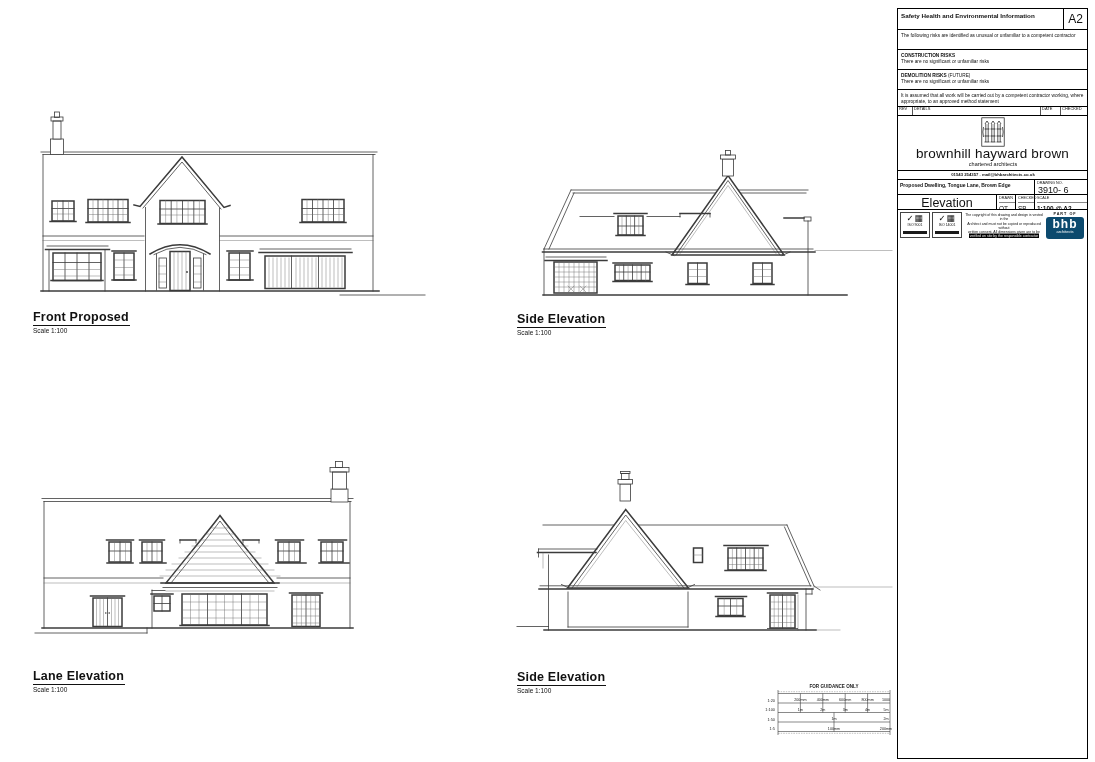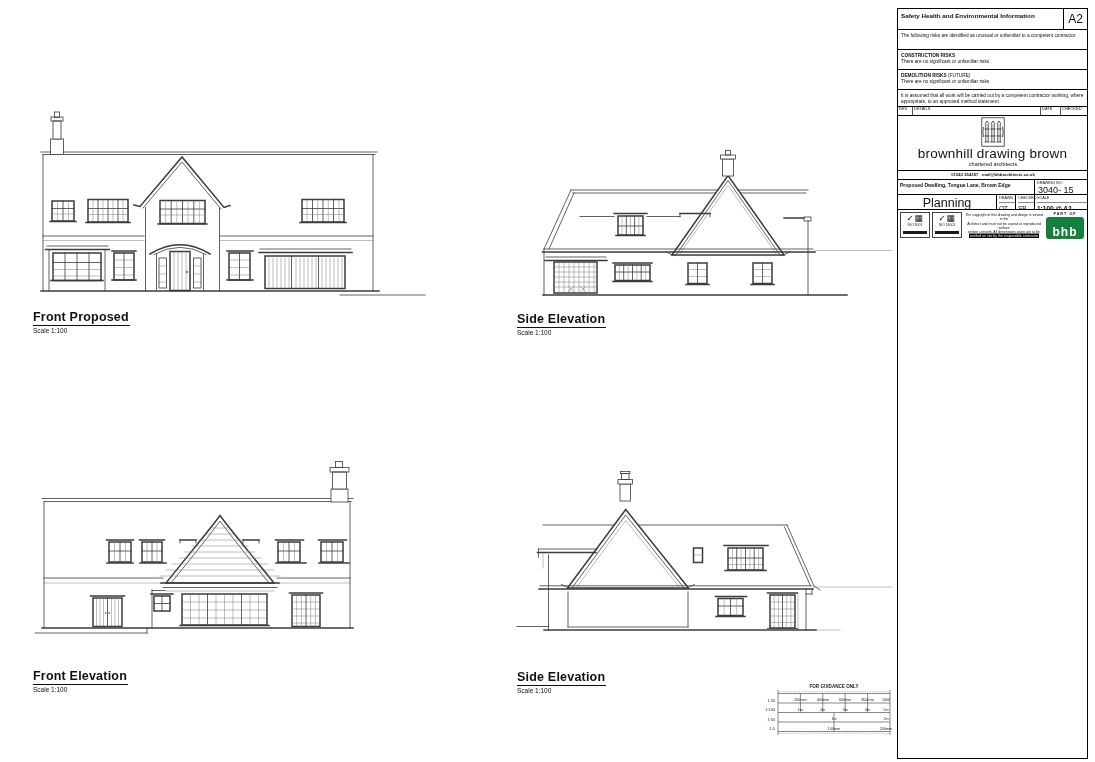--- a/index.html
+++ b/index.html
@@ -74,21 +74,21 @@
   .iso{width:30px;border:1px solid #444;text-align:center;overflow:hidden;flex:none;}
   .iso-glyphs{font-size:8.5px;line-height:10px;letter-spacing:1px;}
   .iso-cap .s50c{font-size:7px;line-height:1;}
   .iso-bar{height:3px;background:#1a1a1a;margin:1px 2px 0;}
   .copy{flex:1;text-align:center;overflow:hidden;padding-top:1px;}
   .copy .s50c{font-size:7px;line-height:1.18;}
   .copy-inv{background:#000;color:#fff;display:inline-block;padding:0 2px;}
   .bhb-wrap{width:40px;flex:none;text-align:center;}
   .partof{overflow:hidden;height:5px;}
   .partof .s50c{font-size:7.5px;font-weight:bold;letter-spacing:2px;line-height:1;}
-  .bhb-box{width:38px;height:22px;background:#15803d;border-radius:3px;color:#fff;margin:0 auto;padding-top:9px;}
+  .bhb-box{width:38px;height:22px;background:#0c4a6e;border-radius:3px;color:#fff;margin:0 auto;padding-top:1px;}
   .bhb-txt{font-weight:bold;font-size:12px;line-height:12px;letter-spacing:1px;}
   .bhb-sub{overflow:hidden;height:6px;}
   .bhb-sub .s50c{font-size:8px;line-height:1;color:#fff;}
   svg.crest path, svg.crest line, svg.crest rect{stroke:#111;stroke-width:.7;fill:none;}
 </style>
 </head>
 <body>
 
 <div>
 
@@ -346,21 +346,21 @@
     <line x1="259.5" y1="133" x2="292.5" y2="133" class="w2"></line>
     <rect x="262" y="135" width="28" height="31.5" class="w2"></rect>
     <line x1="276" y1="135" x2="276" y2="166.5"></line>
     <path d="M266.7,135V166 M271.4,135V166 M280.7,135V166 M285.4,135V166" class="thin"></path>
     <path d="M262,142H290 M262,149H290 M262,156H290 M262,163H290" class="thin"></path>
     <line x1="12" y1="168" x2="323" y2="168" class="w2"></line>
     <line x1="117" y1="168" x2="117" y2="173"></line>
     <line x1="5" y1="173" x2="117" y2="173"></line>
   </svg>
   <div class="abs" style="left:33px;top:666px;">
-    <div class="elabel">Front Elevation</div>
+    <div class="elabel">Lane Elevation</div>
     <div class="escale">Scale 1:100</div>
   </div>
 
   <svg class="elev" style="left:510px;top:470px;" width="385" height="200" viewBox="0 0 385 200">
     <line x1="33" y1="55" x2="277" y2="55"></line>
     <line x1="277" y1="55" x2="304" y2="116"></line>
       <line x1="274.5" y1="57" x2="300.5" y2="116"></line>
     <line x1="304" y1="116" x2="310" y2="120"></line>
     <path d="M57.5,118 L115.7,39.5 L178.5,118 Z" class="fw w2"></path>
     <path d="M62,118 L115.7,45 L174,118"></path>
@@ -507,45 +507,45 @@
     </div>
 
     <div class="p-logo">
       <svg class="crest" width="24" height="30" viewBox="0 0 24 30">
         <rect x="0.8" y="0.8" width="22.4" height="28.4"></rect>
         <path d="M6,4 L4,7 M6,4 L8,7 M12,4 L10,7 M12,4 L14,7 M18,4 L16,7 M18,4 L20,7"></path>
         <path d="M4.8,7V25 M7.2,7V25 M10.8,7V25 M13.2,7V25 M16.8,7V25 M19.2,7V25"></path>
         <path d="M3.5,12H8.5 M3.5,19H8.5 M3.5,25H8.5 M9.5,12H14.5 M9.5,19H14.5 M9.5,25H14.5 M15.5,12H20.5 M15.5,19H20.5 M15.5,25H20.5"></path>
         <path d="M2.5,10 q-1.3,5 0,10 M21.5,10 q1.3,5 0,10"></path>
       </svg>
-      <div class="firm-name">brownhill drawing brown</div>
+      <div class="firm-name">brownhill hayward brown</div>
       <div class="firm-tag">
           <span class="s50c">chartered architects</span>
         </div>
     </div>
 
     <div class="p-contact">
       <span class="s50c">01543 254357  .  mail@bhbarchitects.co.uk</span>
     </div>
 
     <div class="tb-row tb-row1">
       <div class="tb-project">
           <span class="s50">Proposed Dwelling, Tongue Lane, Brown Edge</span>
         </div>
       <div class="tb-dno">
         <div class="tb-lab">
             <span class="s50">DRAWING NO.</span>
           </div>
-        <div class="tb-dno-val">3040- 15</div>
+        <div class="tb-dno-val">3910- 6</div>
       </div>
     </div>
 
 
     <div class="tb-row tb-row3">
-      <div class="tb-status">Planning</div>
+      <div class="tb-status">Elevation</div>
       <div class="tb-cell tb-drawn">
         <div class="tb-hd">
             <span class="s50">DRAWN</span>
           </div>
         <div class="tb-val2">OT</div>
       </div>
       <div class="tb-cell tb-checked">
         <div class="tb-hd">
             <span class="s50">CHECKED</span>
           </div>

